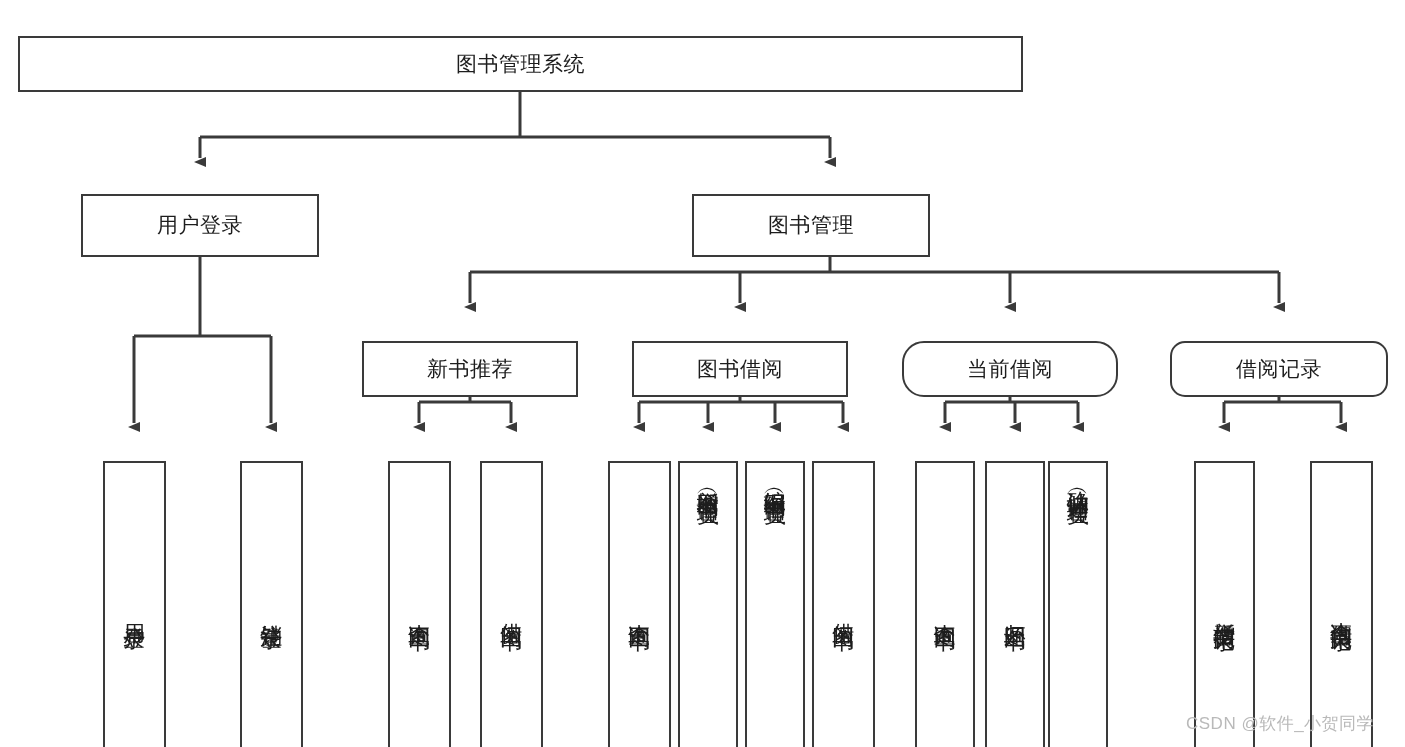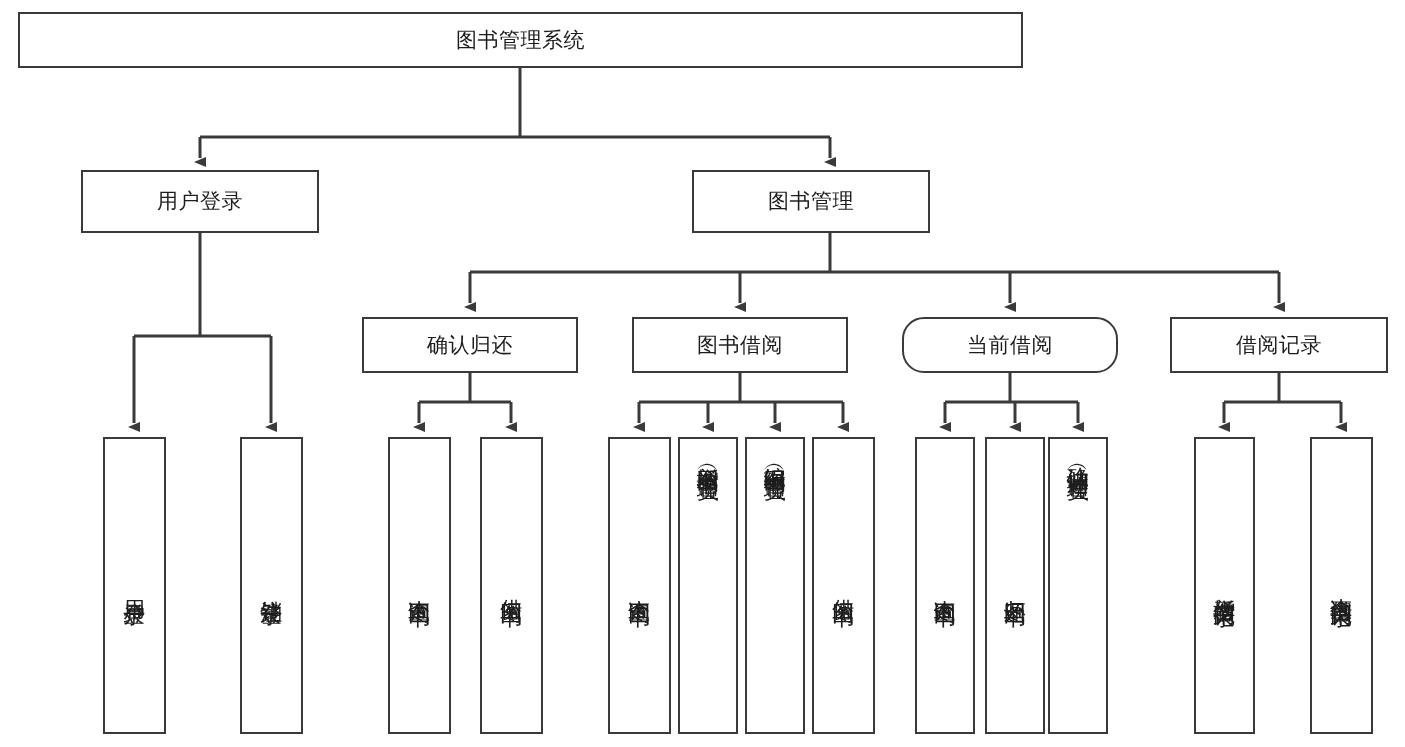--- a/index.html
+++ b/index.html
@@ -28,20 +28,21 @@
   }
   .node {
     position: absolute;
     box-sizing: border-box;
     background: #ffffff;
     border: 2px solid #3a3a3a;
     display: flex;
     align-items: center;
     justify-content: center;
     text-align: center;
+    margin-top: 24px;
   }
   .node .label {
     font-size: 21px;
     line-height: 1.18;
     letter-spacing: 0.5px;
     color: #1d1d1d;
     white-space: nowrap;
   }
   .node.vertical {
     align-items: flex-start;
@@ -129,29 +130,29 @@
   </div>
 
   <div class="node" style="left:81px; top:170px; width:238px; height:63px;">
     <span class="label">用户登录</span>
   </div>
   <div class="node" style="left:692px; top:170px; width:238px; height:63px;">
     <span class="label">图书管理</span>
   </div>
 
   <div class="node" style="left:362px; top:317px; width:216px; height:56px;">
-    <span class="label">确认归还</span>
+    <span class="label">新书推荐</span>
   </div>
   <div class="node" style="left:632px; top:317px; width:216px; height:56px;">
     <span class="label">图书借阅</span>
   </div>
   <div class="node" style="left:902px; top:317px; width:216px; height:56px;border-radius:22px;">
     <span class="label">当前借阅</span>
   </div>
-  <div class="node" style="left:1170px; top:317px; width:218px; height:56px;">
+  <div class="node" style="left:1170px; top:317px; width:218px; height:56px;border-radius:15px;">
     <span class="label">借阅记录</span>
   </div>
 
   <div class="node vertical centered" style="left:103px; top:437px; width:63px; height:297px;">
     <span class="label">用户登录</span>
   </div>
   <div class="node vertical centered" style="left:240px; top:437px; width:63px; height:297px;">
     <span class="label">注销登录</span>
   </div>
   <div class="node vertical centered" style="left:388px; top:437px; width:63px; height:297px;">
@@ -181,14 +182,15 @@
   <div class="node vertical" style="left:1048px; top:437px; width:60px; height:297px;">
     <span class="label">确认归还（管理员）</span>
   </div>
   <div class="node vertical centered" style="left:1194px; top:437px; width:61px; height:297px;">
     <span class="label">新增借阅记录</span>
   </div>
   <div class="node vertical centered" style="left:1310px; top:437px; width:63px; height:297px;">
     <span class="label">查询借阅记录</span>
   </div>
 
+  <div class="watermark">CSDN @软件_小贺同学</div>
 
 </div>
 
 </body></html>

